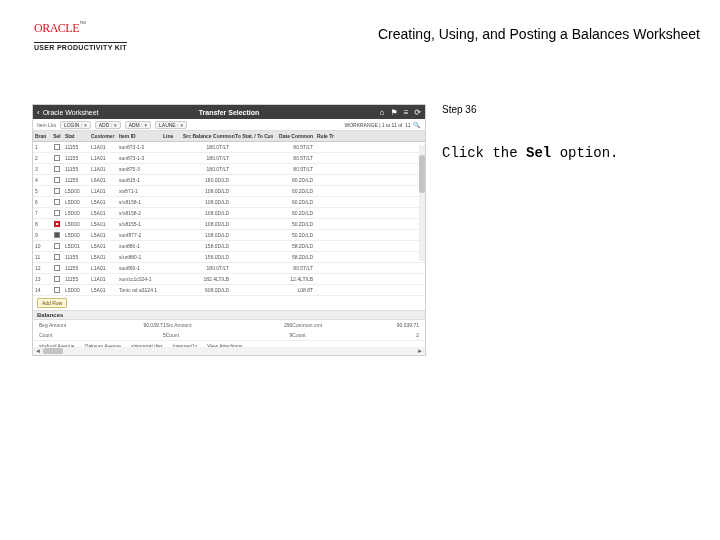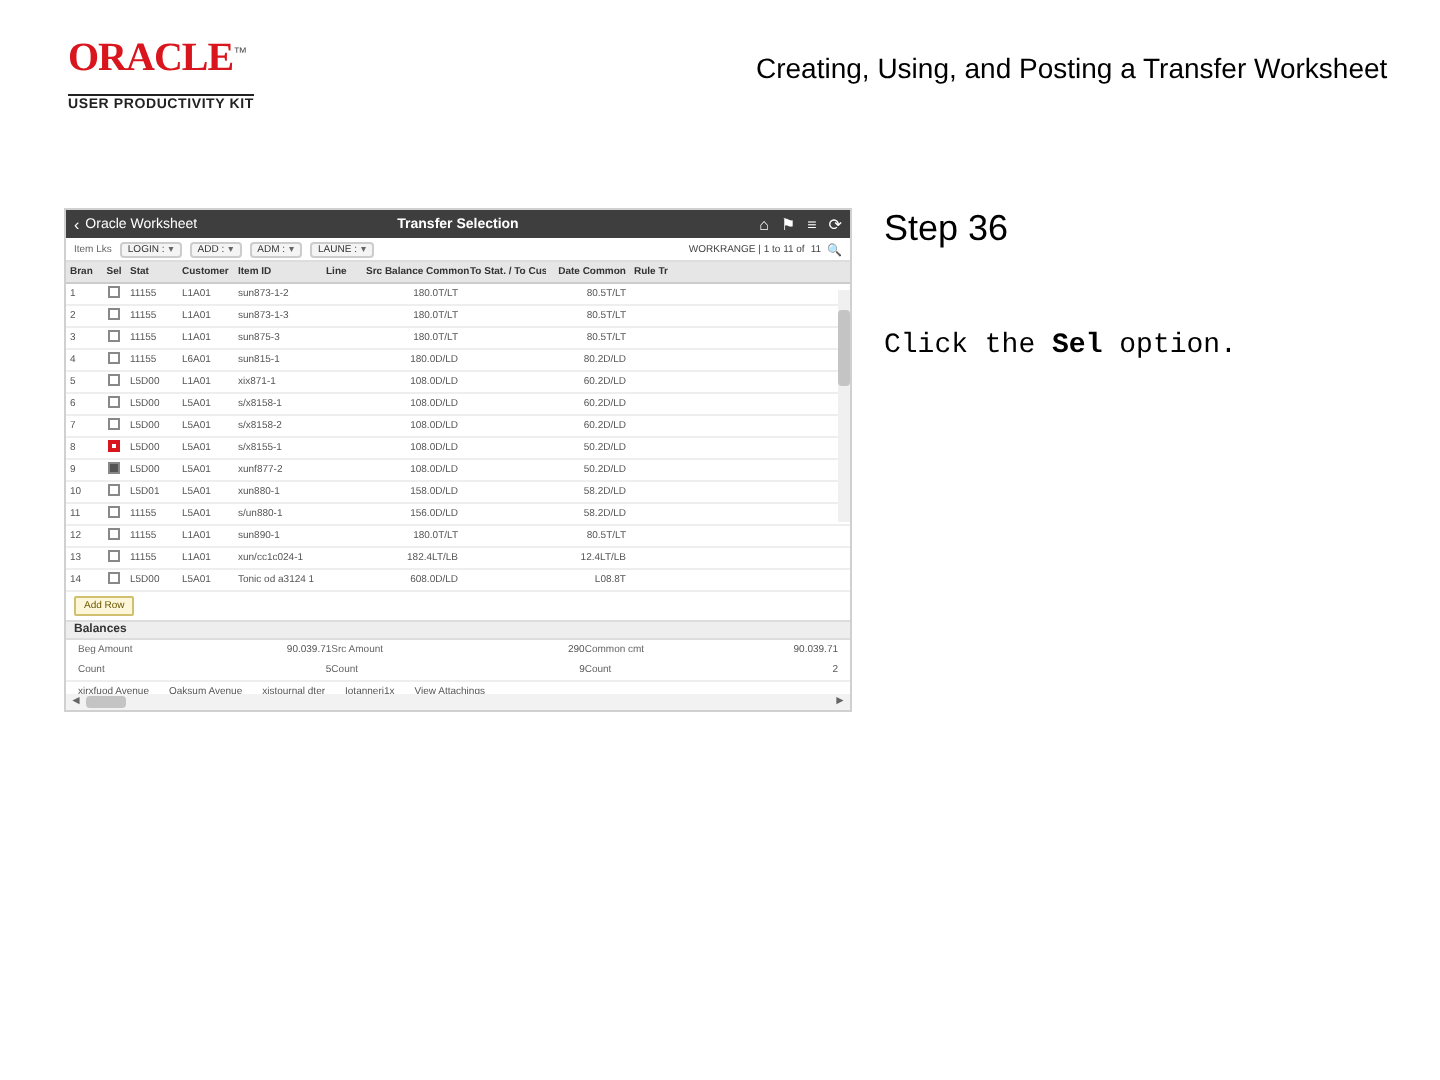--- a/index.html
+++ b/index.html
@@ -10,31 +10,31 @@
     font-family: Arial, Helvetica, sans-serif;
     background: #fff;
     color: #000;
     overflow: hidden;
   }
 
   .page { position: relative; width: 720px; height: 540px; }
 
   
   .logo-block { position: absolute; top: 18px; left: 34px; }
-  .logo-oracle { font-family: Georgia, 'Times New Roman', serif; font-size: 20px; font-weight: bold; color: #d9161d; letter-spacing: -0.5px; }
+  .logo-oracle { font-family: Georgia, 'Times New Roman', serif; font-size: 12px; font-weight: normal; color: #d9161d; letter-spacing: -0.5px; }
   .logo-tm { font-size: 7px; vertical-align: super; color: #555; }
   .logo-upk { font-family: Arial, sans-serif; font-size: 7px; font-weight: bold; letter-spacing: 0.3px; color: #222; border-top: 1px solid #222; margin-top: 2px; padding-top: 1px; display: inline-block; }
 
   .doc-title { position: absolute; top: 26px; left: 378px; font-size: 14px; color: #000; }
 
   
   .content { position: absolute; top: 104px; left: 32px; right: 24px; display: flex; }
   .shot-wrap { width: 392px; height: 250px; border: 1px solid #d0d0d0; position: relative; overflow: hidden; flex: none; }
   .steps-col { margin-left: 16px; flex: 1; }
-  .step-num { font-size: 18px; margin-bottom: 40px; }
+  .step-num { font-size: 10px; margin-bottom: 30px; }
   .step-text { font-size: 14px; font-family: Liberation Mono, monospace; }
   .step-text b { font-weight: bold; }
 
   
   
   
   .app { font-family: Arial, sans-serif; font-size: 6px; color: #333; position: absolute; inset: 0; background: #fff; }
   .app *, .app { box-sizing: border-box; }
 
   .app-topbar { height: 14px; background: #3e3e3e; color: #fff; display: flex; align-items: center; padding: 0 4px; }
@@ -98,21 +98,21 @@
 
 <div class="page">
 
   <div class="logo-block">
     <div>
       <span class="logo-oracle">ORACLE</span><span class="logo-tm">™</span>
     </div>
     <span class="logo-upk">USER PRODUCTIVITY KIT</span>
   </div>
 
-  <div class="doc-title">Creating, Using, and Posting a Transfer Worksheet</div>
+  <div class="doc-title">Creating, Using, and Posting a Balances Worksheet</div>
 
   <div class="content">
 
     <div class="shot-wrap">
       <div class="app">
 
         <div class="app-topbar">
           <span class="back-arrow">‹</span>
           <span class="app-title">Oracle Worksheet</span>
           <span class="center-title">Transfer Selection</span>

